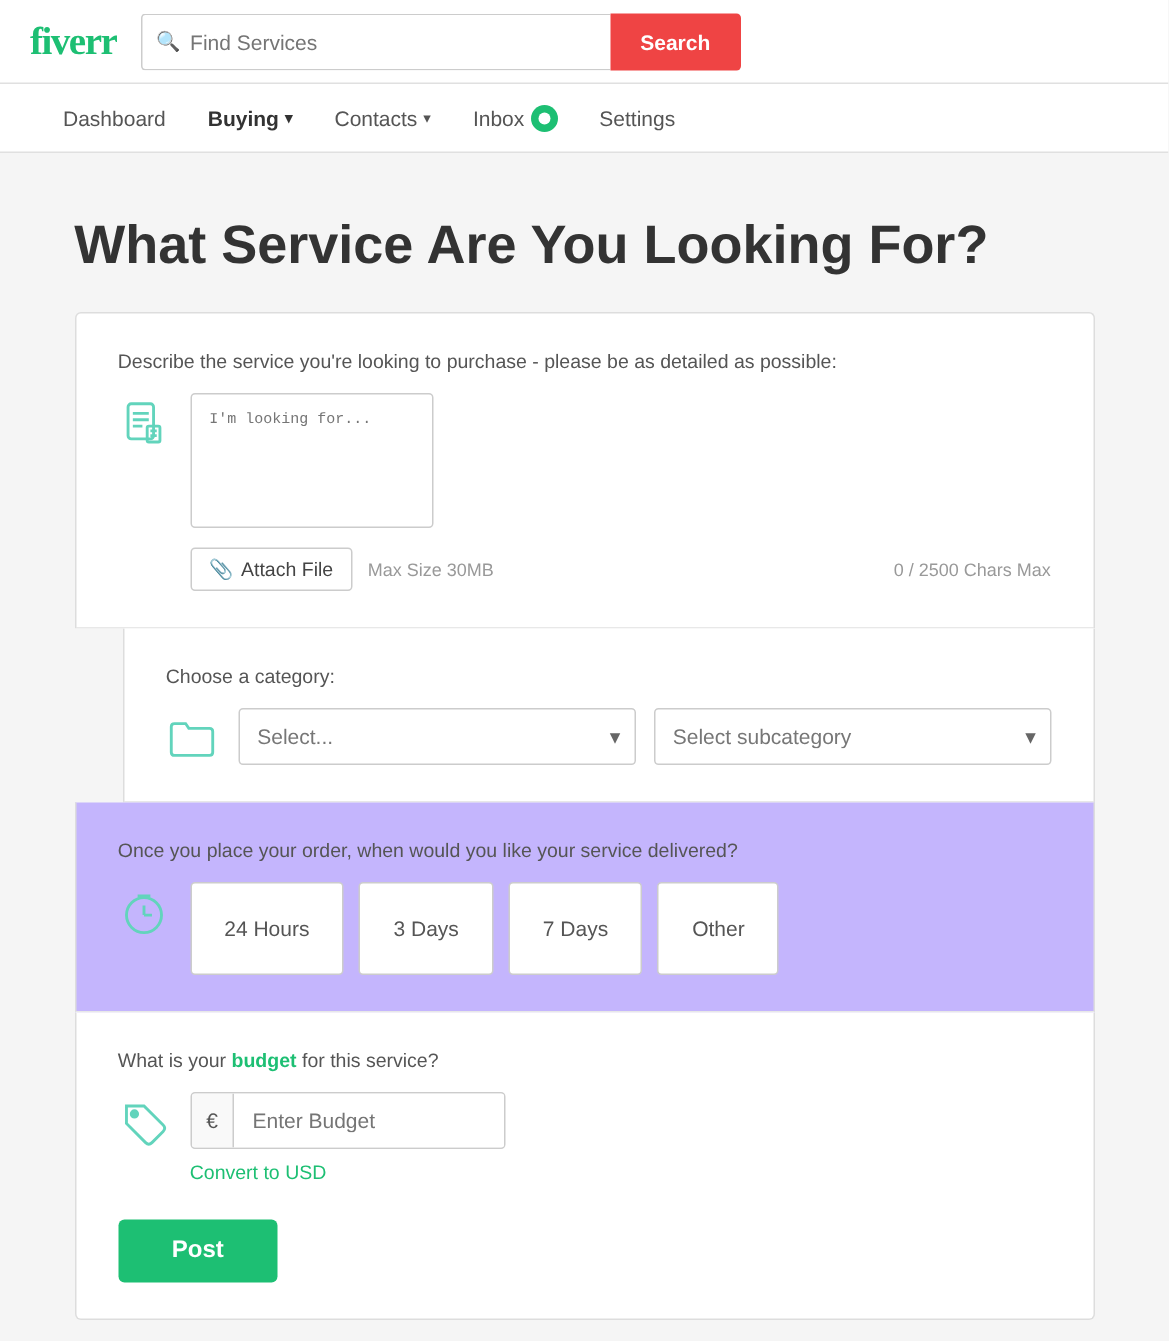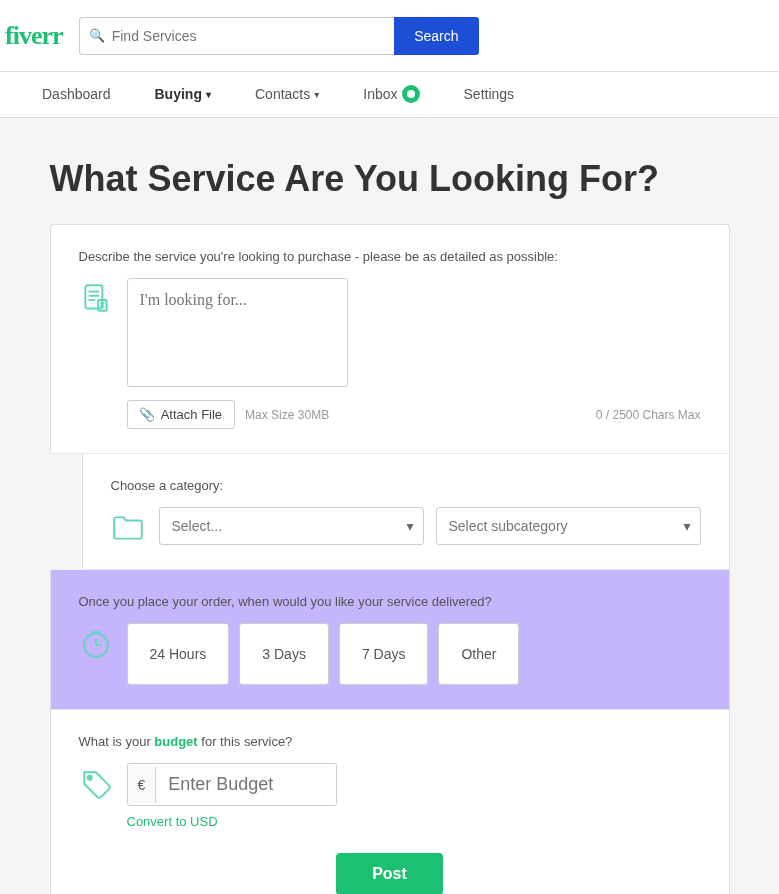--- a/index.html
+++ b/index.html
@@ -2,24 +2,24 @@
 <html><head>
   <meta charset="utf-8">
   <style>
     * { box-sizing: border-box; margin: 0; padding: 0; }
     body { font-family: Arial, sans-serif; background: #f5f5f5; color: #333; font-size: 14px; }
 
     
     .header {
       background: #fff;
       border-bottom: 1px solid #e0e0e0;
-      padding: 0 5px;
-      display: flex;
-      align-items: center;
-      height: 72px;
+      padding: 0 20px;
+      display: flex;
+      align-items: center;
+      height: 56px;
       gap: 16px;
     }
     .logo {
       color: #1dbf73;
       font-size: 26px;
       font-weight: bold;
       letter-spacing: -1px;
       font-family: Georgia, serif;
     }
     .search-bar {
@@ -43,40 +43,40 @@
       font-size: 13px;
     }
     .search-text-input {
       border: none;
       outline: none;
       font-size: 14px;
       color: #999;
       width: 100%;
     }
     .search-btn {
-      background: #1d4ed8;
+      background: #ef4444;
       color: #fff;
       border: none;
       padding: 0 20px;
       height: 38px;
       border-radius: 0 3px 3px 0;
       cursor: pointer;
       font-size: 14px;
-      font-weight: normal;
+      font-weight: bold;
     }
 
     
     .nav {
       background: #fff;
       border-bottom: 1px solid #e0e0e0;
       padding: 0 30px;
       display: flex;
-      align-items: flex-end;
+      align-items: center;
       height: 46px;
-      gap: 20px;
+      gap: 4px;
     }
     .nav-item {
       padding: 0 12px;
       height: 46px;
       display: flex;
       align-items: center;
       cursor: pointer;
       font-size: 14px;
       color: #555;
       gap: 4px;
@@ -136,25 +136,25 @@
       align-items: center;
       justify-content: center;
     }
 
     
     .service-textarea {
       flex: 1;
       border: 1px solid #ccc;
       border-radius: 3px;
       padding: 12px;
-      font-size: 16px;
+      font-size: 10px;
       color: #aaa;
       resize: none;
-      height: 109px;
-      font-family: Liberation Serif, serif;
+      height: 90px;
+      font-family: Liberation Mono, monospace;
       outline: none;
     }
 
     .textarea-footer {
       display: flex;
       align-items: center;
       margin-top: 10px;
       gap: 10px;
     }
     .attach-btn {
@@ -242,21 +242,21 @@
       padding: 10px 10px;
       background: #f9f9f9;
       border-right: 1px solid #ccc;
       color: #555;
       font-size: 14px;
     }
     .budget-input {
       border: none;
       outline: none;
       padding: 10px 12px;
-      font-size: 18px;
+      font-size: 14px;
       color: #aaa;
       width: 180px;
     }
     .convert-link {
       color: #1dbf73;
       font-size: 13px;
       cursor: pointer;
       text-decoration: none;
       display: block;
       margin-top: 8px;
@@ -400,19 +400,19 @@
         </div>
         <div>
           <div class="budget-input-wrapper">
             <span class="currency-symbol">€</span>
             <input class="budget-input" type="text" placeholder="Enter Budget" style="">
           </div>
           <a class="convert-link">Convert to USD</a>
         </div>
       </div>
 
-      <div style="display:flex; justify-content:center; margin-top: 24px;">
+      <div style="display:flex; justify-content:flex-start; margin-top: 24px;">
         <button class="post-btn">Post</button>
       </div>
     </div>
 
   </div>
 </main>
 
 </body></html>

